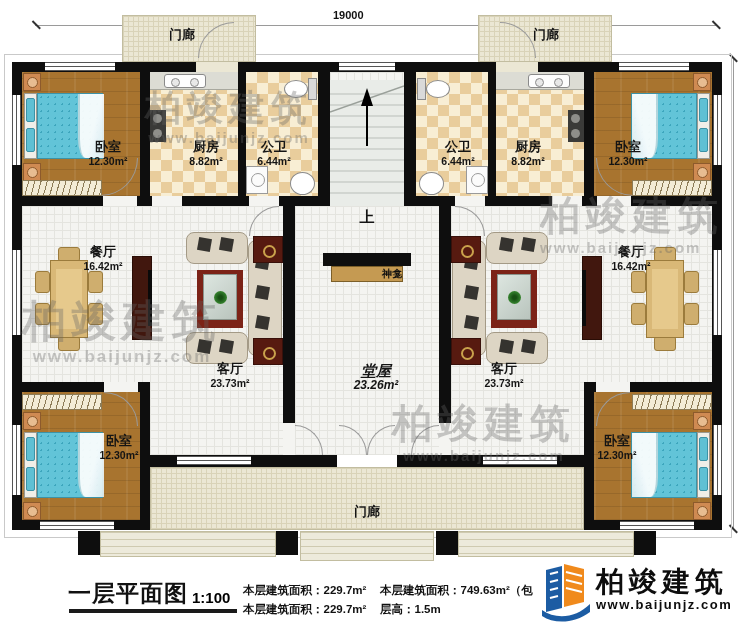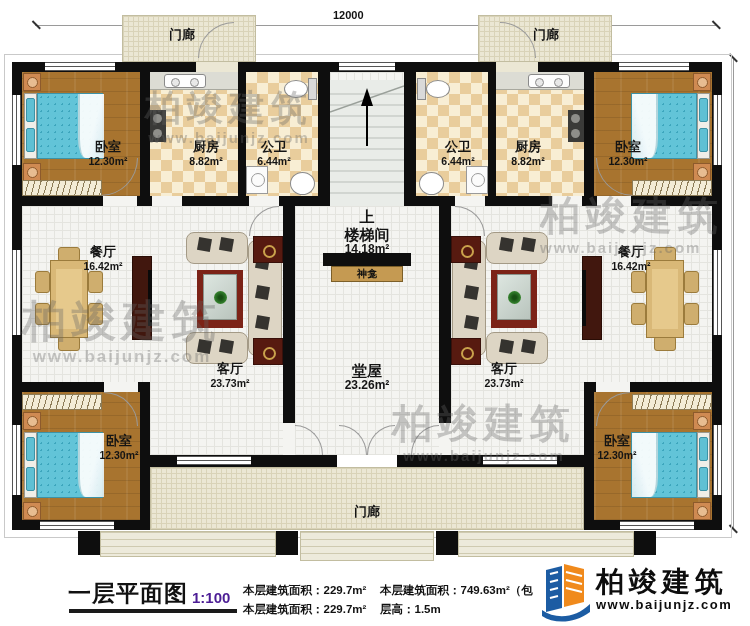--- a/index.html
+++ b/index.html
@@ -78,36 +78,36 @@
   .rarea-lg{font-size:12px;}
   .dimtext{font-size:11px;font-weight:bold;color:#111;}
   .dimline{background:#9a9a9a;}
   .tick{width:11px;height:1.5px;background:#333;transform:rotate(45deg);}
   
   .wm{color:rgba(100,100,100,.34);font-weight:800;white-space:nowrap;pointer-events:none;}
   .wm .wm-name{letter-spacing:6px;}
   .wm .wm-url{font-size:15px;letter-spacing:2px;text-align:center;margin-top:-4px;}
   
   .ftitle{font-size:23px;font-weight:bold;color:#111;letter-spacing:1px;}
-  .fscale{font-size:15px;font-weight:bold;color:#4c1d95;}
+  .fscale{font-size:15px;font-weight:bold;color:#000000;}
   .funderline{height:4px;border-top:2px solid #1a1a1a;border-bottom:2px solid #1a1a1a;box-sizing:border-box;}
   .fstat{font-size:11.5px;color:#111;font-weight:600;white-space:nowrap;line-height:19px;}
   .logo-name{font-size:28px;font-weight:900;color:#0d0d0d;letter-spacing:5px;white-space:nowrap;}
   .logo-url{font-size:13px;font-weight:800;color:#0d0d0d;letter-spacing:1.5px;white-space:nowrap;}
   .eave{border:1px solid #c9c9c9;}
 </style>
 </head>
 <body>
 
 <div id="stage">
 
   <div class="abs dimline" style="left:35px;top:25px;width:683px;height:1px;"></div>
   <div class="abs tick" style="left:31px;top:24px;"></div>
   <div class="abs tick" style="left:711px;top:24px;"></div>
-  <div class="abs dimtext" style="left:333px;top:9px;">12000</div>
+  <div class="abs dimtext" style="left:333px;top:9px;">19000</div>
   <div class="abs dimline" style="left:733px;top:58px;width:1px;height:472px;"></div>
   <div class="abs tick" style="left:728px;top:57px;"></div>
   <div class="abs tick" style="left:728px;top:528px;"></div>
   <div class="abs dimtext" style="left:712px;top:292px;transform:rotate(-90deg);transform-origin:left top;">12600</div>
 
   <div class="abs eave" style="left:4px;top:54px;width:726px;height:482px;"></div>
 
   <div class="abs porch" style="left:122px;top:15px;width:134px;height:47px;"></div>
   <div class="abs arc arc-tl" style="left:198px;top:22px;width:36px;height:36px;"></div>
   <div class="abs rlabel rname" style="left:152px;top:28px;width:60px;">门廊</div>
@@ -173,21 +173,21 @@
 
   <svg class="abs" style="left:330px;top:80px;" width="74" height="126" viewBox="0 0 74 126">
     <rect width="74" height="126" fill="#e9ece8"></rect>
     <path d="M0 14H74 M0 25H74 M0 36H74 M0 47H74 M0 58H74 M0 69H74 M0 80H74 M0 91H74 M0 102H74 M0 113H74" stroke="#b9beb9" stroke-width="1"></path>
     <path d="M0 32 L74 6" stroke="#9aa09a" stroke-width="1.5"></path>
     <line x1="37" y1="66" x2="37" y2="24" stroke="#000" stroke-width="2"></line>
     <polygon points="31,26 43,26 37,8" fill="#000"></polygon>
   </svg>
 
   <div class="abs walls" style="left:323px;top:253px;width:88px;height:13px;"></div>
-  <div class="abs shrinebar" style="left:331px;top:266px;width:72px;height:16px;">
+  <div class="abs shrinebar" style="left:331px;top:266px;width:72px;height:16px;justify-content:flex-end;">
       <span>神龛</span>
     </div>
 
   <div class="abs nightstand" style="left:23px;top:73px;width:18px;height:18px;"></div>
   <div class="abs headboard" style="left:24px;top:93px;width:13px;height:66px;"></div>
   <div class="abs pillow" style="left:26px;top:98px;width:9px;height:24px;"></div>
   <div class="abs pillow" style="left:26px;top:128px;width:9px;height:24px;"></div>
   <div class="abs bed" style="left:37px;top:93px;width:66px;height:66px;"></div>
   <div class="abs blanket" style="left:78px;top:94px;width:24px;height:64px;"></div>
   <div class="abs nightstand" style="left:23px;top:163px;width:18px;height:18px;"></div>
@@ -319,41 +319,37 @@
   </div>
   <div class="abs rlabel" style="left:498px;top:140px;width:60px;">
     <div class="rname">厨房</div>
     <div class="rarea">8.82m²</div>
   </div>
   <div class="abs rlabel" style="left:588px;top:140px;width:80px;">
     <div class="rname">卧室</div>
     <div class="rarea">12.30m²</div>
   </div>
   <div class="abs rlabel rname-lg" style="left:330px;top:208px;width:74px;">上</div>
-  <div class="abs rlabel" style="left:317px;top:226px;width:100px;">
-    <div class="rname-lg">楼梯间</div>
-    <div class="rarea-lg">14.18m²</div>
-  </div>
   <div class="abs rlabel" style="left:73px;top:245px;width:60px;">
     <div class="rname">餐厅</div>
     <div class="rarea">16.42m²</div>
   </div>
   <div class="abs rlabel" style="left:601px;top:245px;width:60px;">
     <div class="rname">餐厅</div>
     <div class="rarea">16.42m²</div>
   </div>
   <div class="abs rlabel" style="left:198px;top:362px;width:64px;">
     <div class="rname">客厅</div>
     <div class="rarea">23.73m²</div>
   </div>
   <div class="abs rlabel" style="left:472px;top:362px;width:64px;">
     <div class="rname">客厅</div>
     <div class="rarea">23.73m²</div>
   </div>
-  <div class="abs rlabel" style="left:317px;top:362px;width:100px;">
+  <div class="abs rlabel" style="left:326px;top:362px;width:100px;font-style:italic;">
     <div class="rname-lg">堂屋</div>
     <div class="rarea-lg">23.26m²</div>
   </div>
   <div class="abs rlabel" style="left:88px;top:434px;width:62px;">
     <div class="rname">卧室</div>
     <div class="rarea">12.30m²</div>
   </div>
   <div class="abs rlabel" style="left:586px;top:434px;width:62px;">
     <div class="rname">卧室</div>
     <div class="rarea">12.30m²</div>

